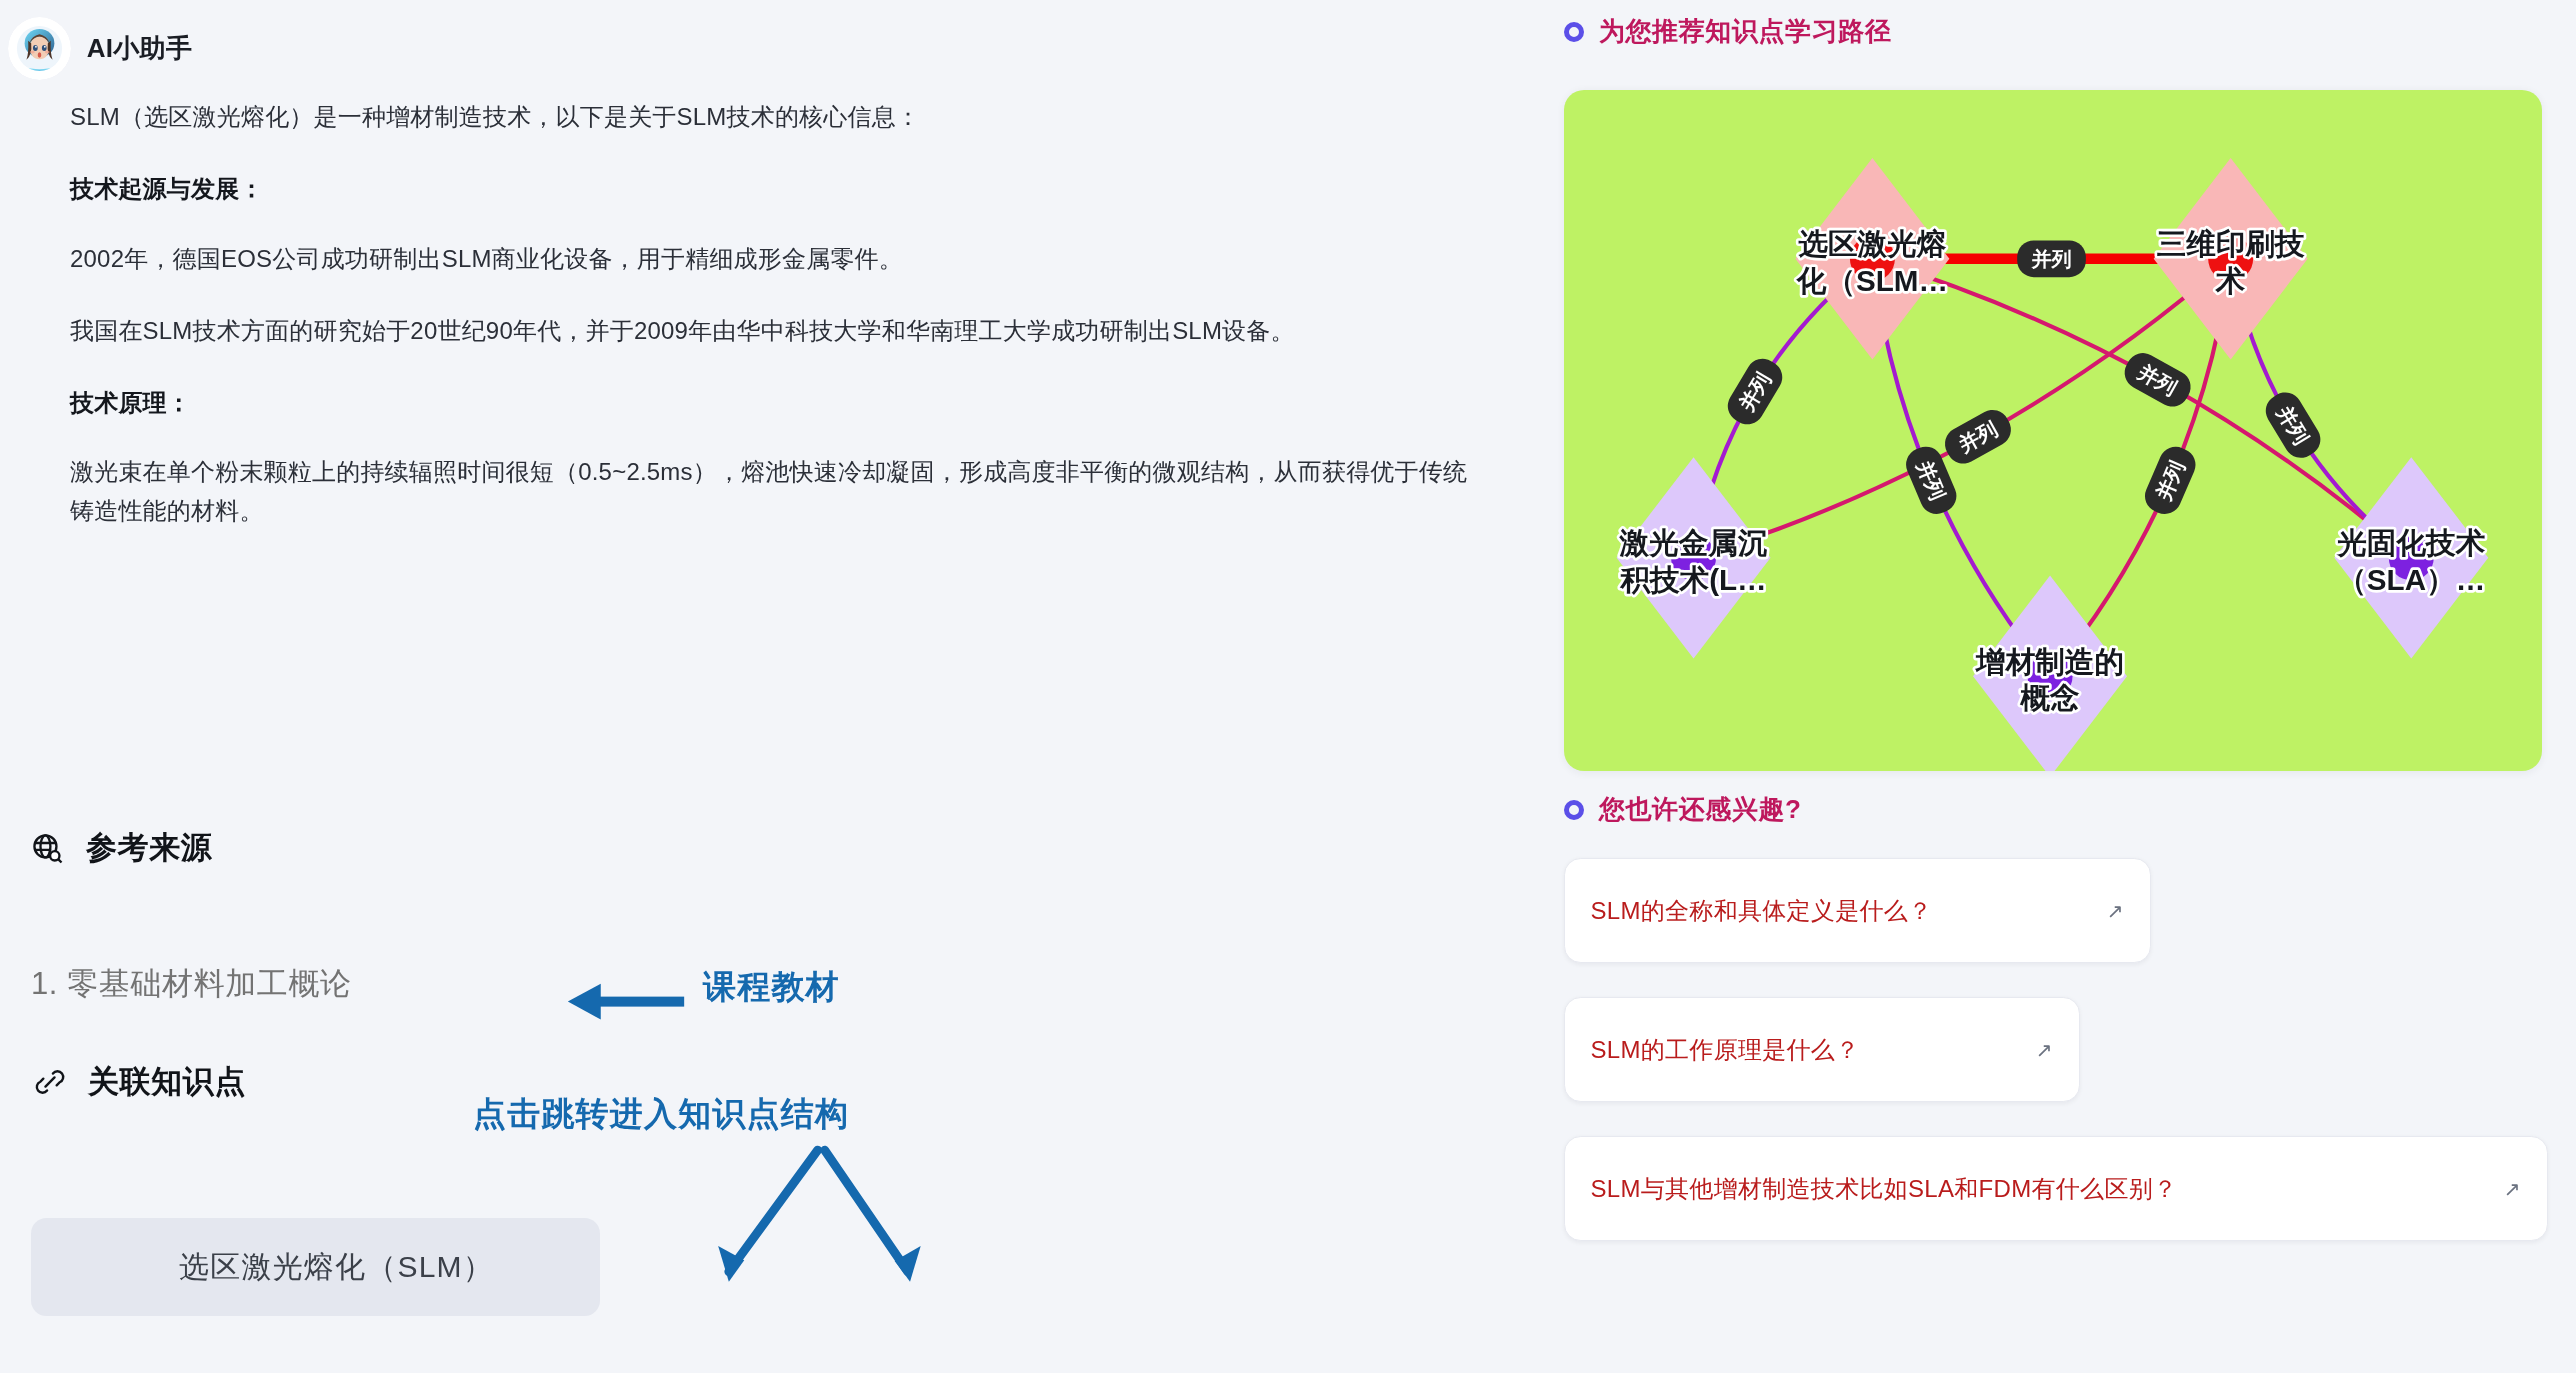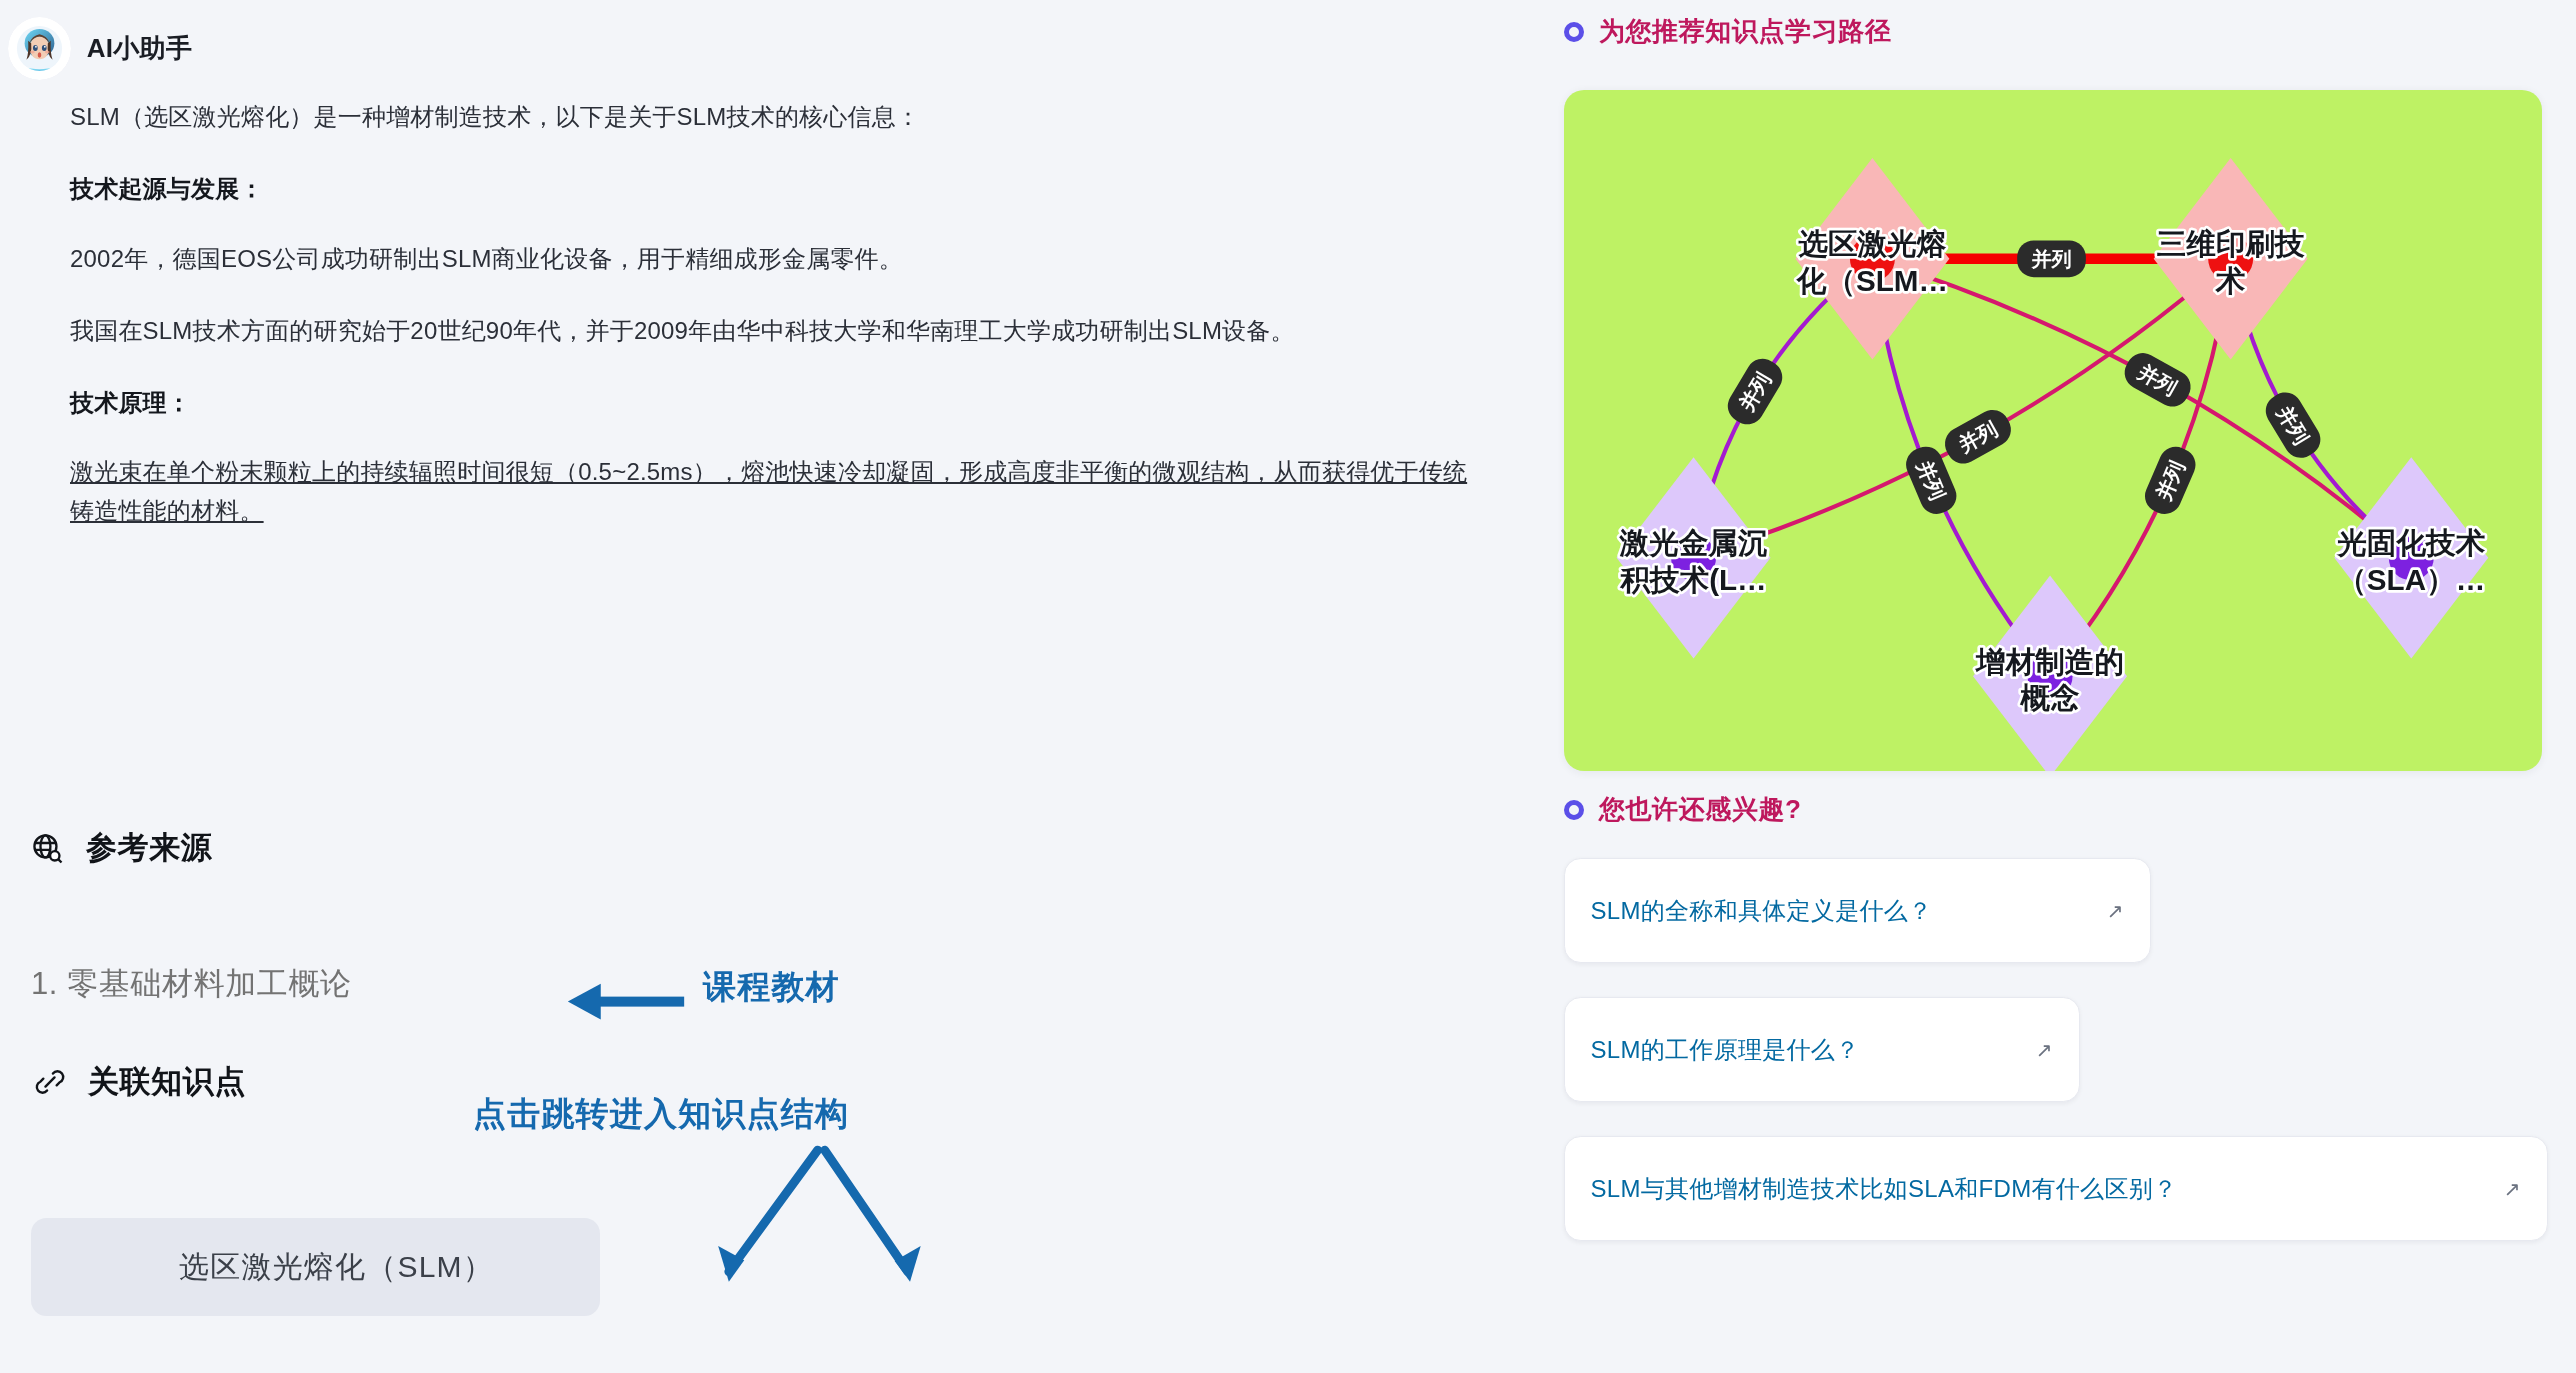--- a/index.html
+++ b/index.html
@@ -32,21 +32,21 @@
     position:absolute;left:70px;top:98px;width:1416px;
   }
   .body-text p{
     margin:0 0 33px 0;
     font-size:24px;
     line-height:1.62;
     color:#2b2f38;
     letter-spacing:0.2px;
   }
   .body-text p.b{font-weight:700;color:#14171d;margin-bottom:31px;}
-  .body-text p.last{margin-bottom:0;text-decoration:underline;}
+  .body-text p.last{margin-bottom:0;}
 
   .section-head{
     position:absolute;display:flex;align-items:center;gap:22px;
   }
   .section-head .sh-label{
     font-size:31px;font-weight:700;color:#111419;letter-spacing:0.6px;
   }
   #ref-head{left:31px;top:827px;}
   #rel-head{left:34px;top:1061px;}
 
@@ -97,21 +97,21 @@
   .graph-card svg{display:block;}
 
   .suggest-list{position:absolute;left:22.5px;top:858px;width:984px;}
   .suggest-card{
     background:#ffffff;border:0.6px solid #e7e9f0;border-radius:16.6px;
     box-shadow:0 1.2px 4.7px rgba(24,28,45,.05);
     display:flex;align-items:center;justify-content:space-between;
     padding:0 26px;margin-bottom:34px;box-sizing:border-box;
   }
   .suggest-card .sc-text{
-    font-size:24px;color:#0369a1;letter-spacing:0.3px;
+    font-size:24px;color:#b91c1c;letter-spacing:0.3px;
   }
   .suggest-card .sc-arrow{
     font-size:20px;color:#6b7280;margin-left:24px;flex:0 0 auto;
   }
   #sc-0{width:587px;height:105px;}
   #sc-1{width:516px;height:105px;}
   #sc-2{width:984px;height:105px;}
 </style>
 </head>
 <body>

